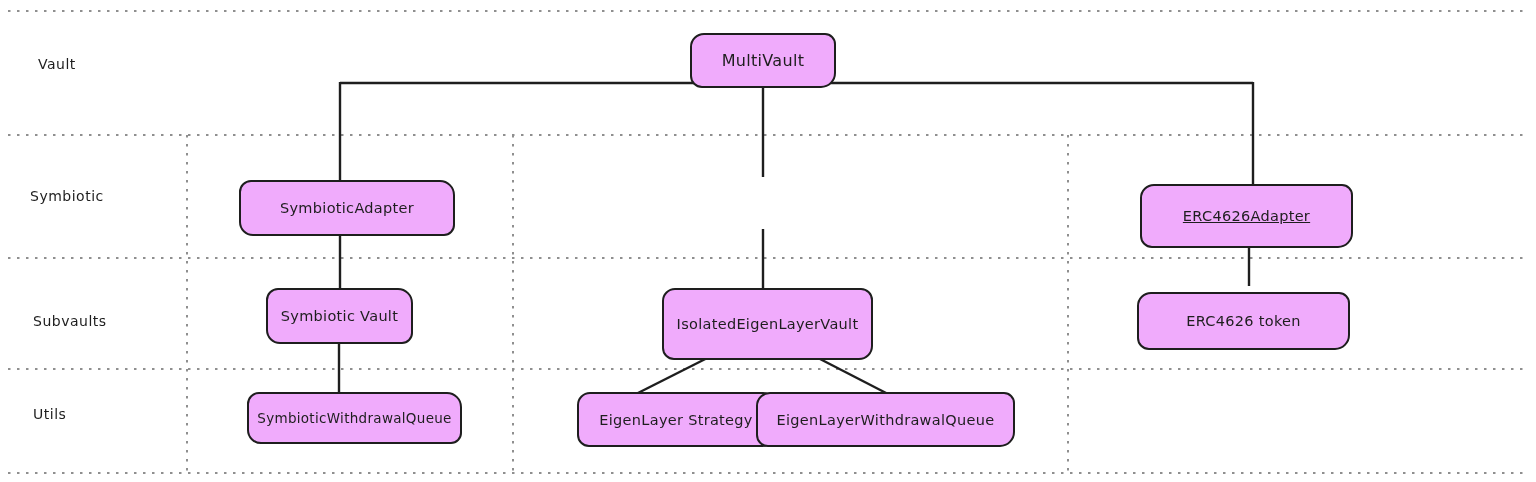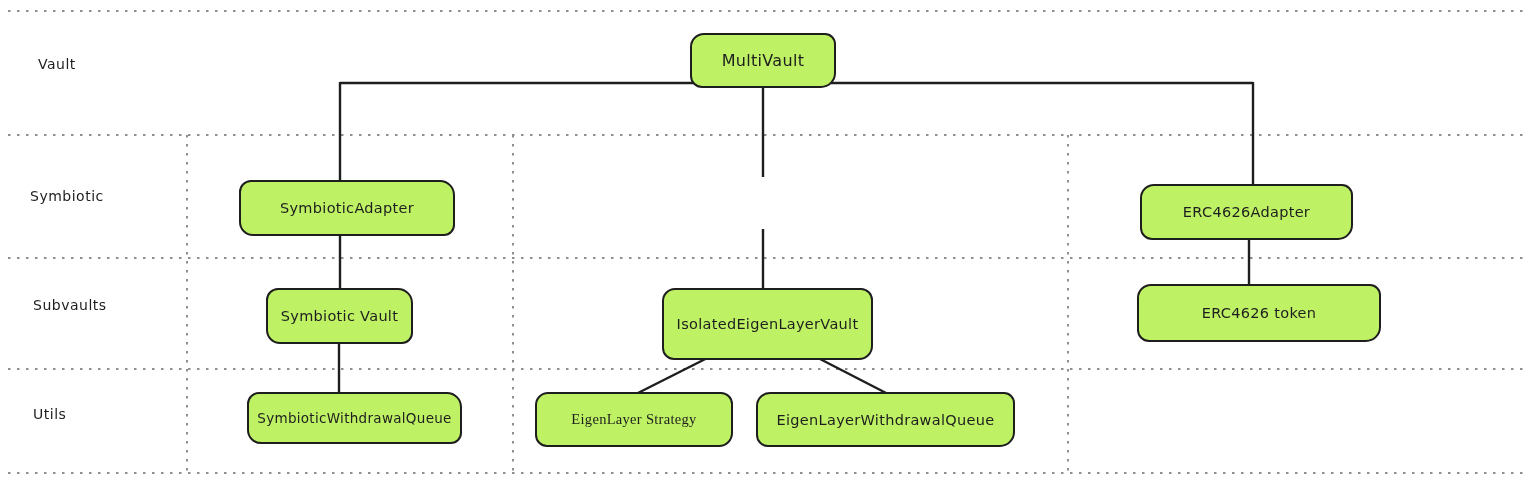--- a/index.html
+++ b/index.html
@@ -14,21 +14,21 @@
   }
   .layer {
     position: absolute;
     left: 0; top: 0;
     width: 1536px; height: 482px;
   }
   .node {
     position: absolute;
     box-sizing: border-box;
     border: 2.4px solid #1e1e1e;
-    background: #bef264;
+    background: #f0abfc;
     display: flex;
     align-items: center;
     justify-content: center;
     font-size: 14.5px;
     letter-spacing: 0.3px;
     white-space: nowrap;
     z-index: 2;
   }
   .r1 { border-radius: 14px 11px 15px 12px; }
   .r2 { border-radius: 12px 15px 11px 14px; }
@@ -64,53 +64,53 @@
     <line x1="340" y1="234" x2="340" y2="290" stroke="#1e1e1e" stroke-width="2.4"></line>
     <line x1="339" y1="342" x2="339" y2="394" stroke="#1e1e1e" stroke-width="2.4"></line>
     <line x1="763" y1="229" x2="763" y2="290" stroke="#1e1e1e" stroke-width="2.4"></line>
     <line x1="737" y1="343" x2="636" y2="394" stroke="#1e1e1e" stroke-width="2.4"></line>
     <line x1="789" y1="343" x2="888" y2="394" stroke="#1e1e1e" stroke-width="2.4"></line>
     <line x1="1249" y1="238" x2="1249" y2="286" stroke="#1e1e1e" stroke-width="2.4"></line>
   </svg>
 
   <div class="row-label" style="left:38px; top:56px;">Vault</div>
   <div class="row-label" style="left:30px; top:188px;">Symbiotic</div>
-  <div class="row-label" style="left:33px; top:297px;">Subvaults</div>
+  <div class="row-label" style="left:33px; top:313px;">Subvaults</div>
   <div class="row-label" style="left:33px; top:406px;">Utils</div>
 
   <div class="node r1" style="left:690px; top:33px; width:146px; height:55px; font-size:16px;">
     <span>MultiVault</span>
   </div>
 
   <div class="node r2" style="left:239px; top:180px; width:216px; height:56px;">
     <span>SymbioticAdapter</span>
   </div>
 
 
-  <div class="node r1" style="left:1140px; top:184px; width:213px; height:56px;">
+  <div class="node r1" style="left:1140px; top:184px; width:213px; height:64px;text-decoration:underline;">
     <span>ERC4626Adapter</span>
   </div>
 
   <div class="node r2" style="left:266px; top:288px; width:147px; height:56px;">
     <span>Symbiotic Vault</span>
   </div>
 
   <div class="node r3" style="left:662px; top:288px; width:211px; height:72px;">
     <span>IsolatedEigenLayerVault</span>
   </div>
 
-  <div class="node r1" style="left:1137px; top:284px; width:244px; height:58px;text-align:center;">
+  <div class="node r1" style="left:1137px; top:292px; width:213px; height:58px;text-align:center;">
     <span>ERC4626 token</span>
   </div>
 
   <div class="node r2" style="left:247px; top:392px; width:215px; height:52px; font-size:13.5px;">
     <span>SymbioticWithdrawalQueue</span>
   </div>
 
-  <div class="node r3" style="left:535px; top:392px; width:198px; height:55px;font-family:Liberation Serif, serif;">
+  <div class="node r3" style="left:577px; top:392px; width:198px; height:55px;">
     <span>EigenLayer Strategy</span>
   </div>
 
   <div class="node r1" style="left:756px; top:392px; width:259px; height:55px;">
     <span>EigenLayerWithdrawalQueue</span>
   </div>
 
 </div>
 
 </body></html>

